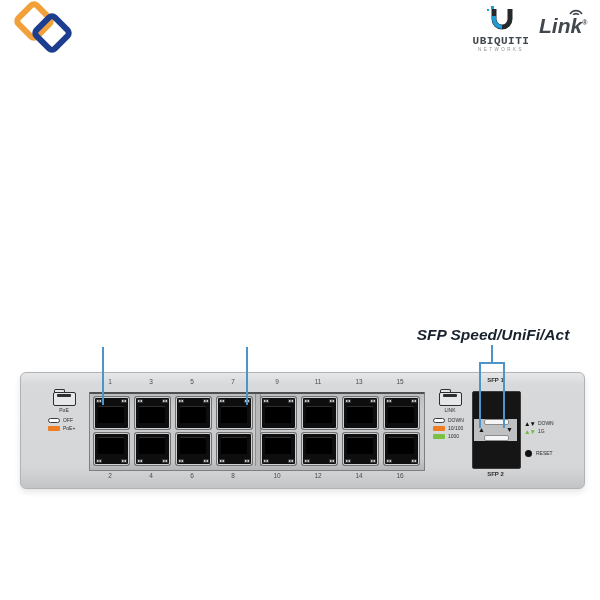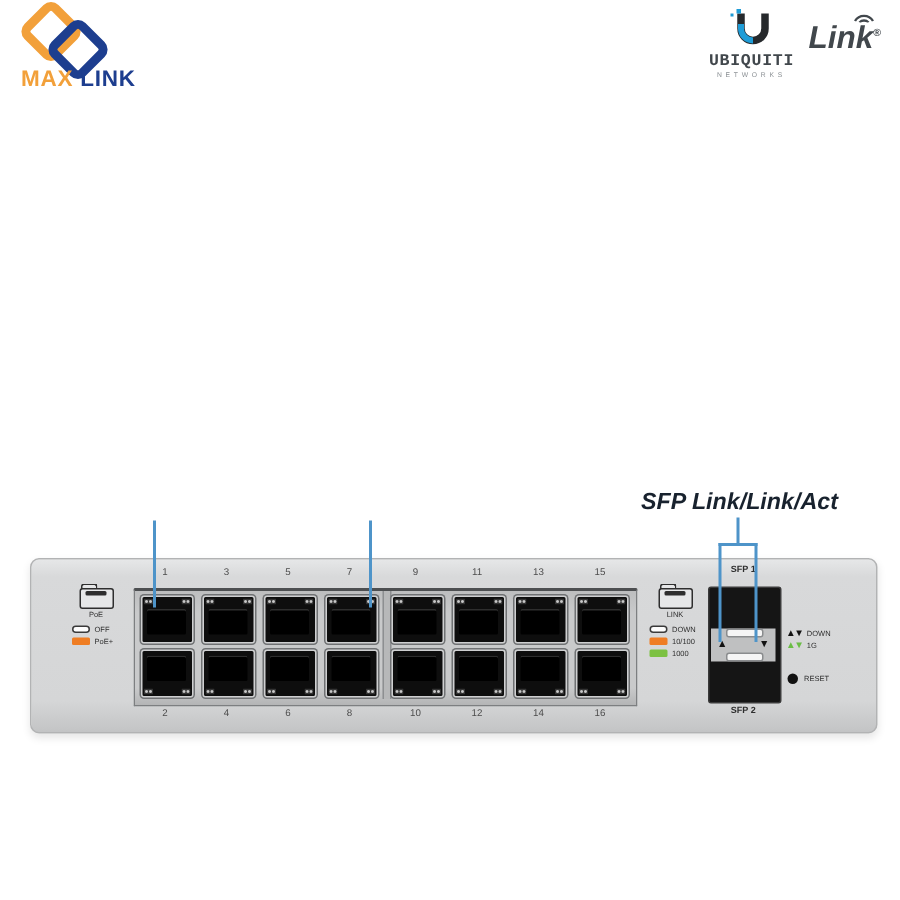--- a/index.html
+++ b/index.html
@@ -88,45 +88,41 @@
     vertical-align:middle;margin-right:4px;}
 </style>
 </head>
 <body>
 
 <div id="page">
 
   <div class="abs" id="maxlink-logo">
     <div class="chain orange"></div>
     <div class="chain blue"></div>
-    <div id="maxlink-text">
-      <span class="max">MAX</span>
-      <span class="link">LINK</span>
-    </div>
   </div>
 
   <div class="abs" id="ubnt-logo">
     <svg width="30" height="30" style="position:absolute;left:31px;top:1px;">
       <path d="M8 4 v10 a8 8 0 0 0 16 0 V4" fill="none" stroke="#26292c" stroke-width="5"></path>
       <path d="M8 11 v3 a8 8 0 0 0 8 8" fill="none" stroke="#1E9CD7" stroke-width="4"></path>
       <rect x="5" y="1" width="3" height="3" fill="#1E9CD7"></rect>
       <rect x="1" y="4" width="2" height="2" fill="#1E9CD7"></rect>
     </svg>
     <div id="ubnt-name">UBIQUITI</div>
     <div id="ubnt-networks">NETWORKS</div>
     <div id="unifi-text">
       <span>Link</span><span id="unifi-reg">®</span>
     </div>
     <svg width="18" height="9" style="position:absolute;left:112px;top:2px;">
       <path d="M3 8 a7 7 0 0 1 12 0" fill="none" stroke="#41474C" stroke-width="1.6"></path>
       <path d="M6 9 a4 4 0 0 1 6 0" fill="none" stroke="#41474C" stroke-width="1.6"></path>
     </svg>
   </div>
 
-  <div class="callout" style="left:403px;width:180px;">SFP Link/Link/Act</div>
+  <div class="callout" style="left:403px;width:180px;">SFP Speed/UniFi/Act</div>
 
   <div class="bluev" style="left:102px;top:347px;height:58px;"></div>
   <div class="bluev" style="left:246px;top:347px;height:58px;"></div>
   <div class="bluev" style="left:491px;top:345px;height:18px;"></div>
   <div class="blueh" style="left:479px;top:362px;width:26px;"></div>
   <div class="bluev" style="left:479px;top:362px;height:66px;"></div>
   <div class="bluev" style="left:503px;top:362px;height:66px;"></div>
 
   <div class="abs" id="device">
 

